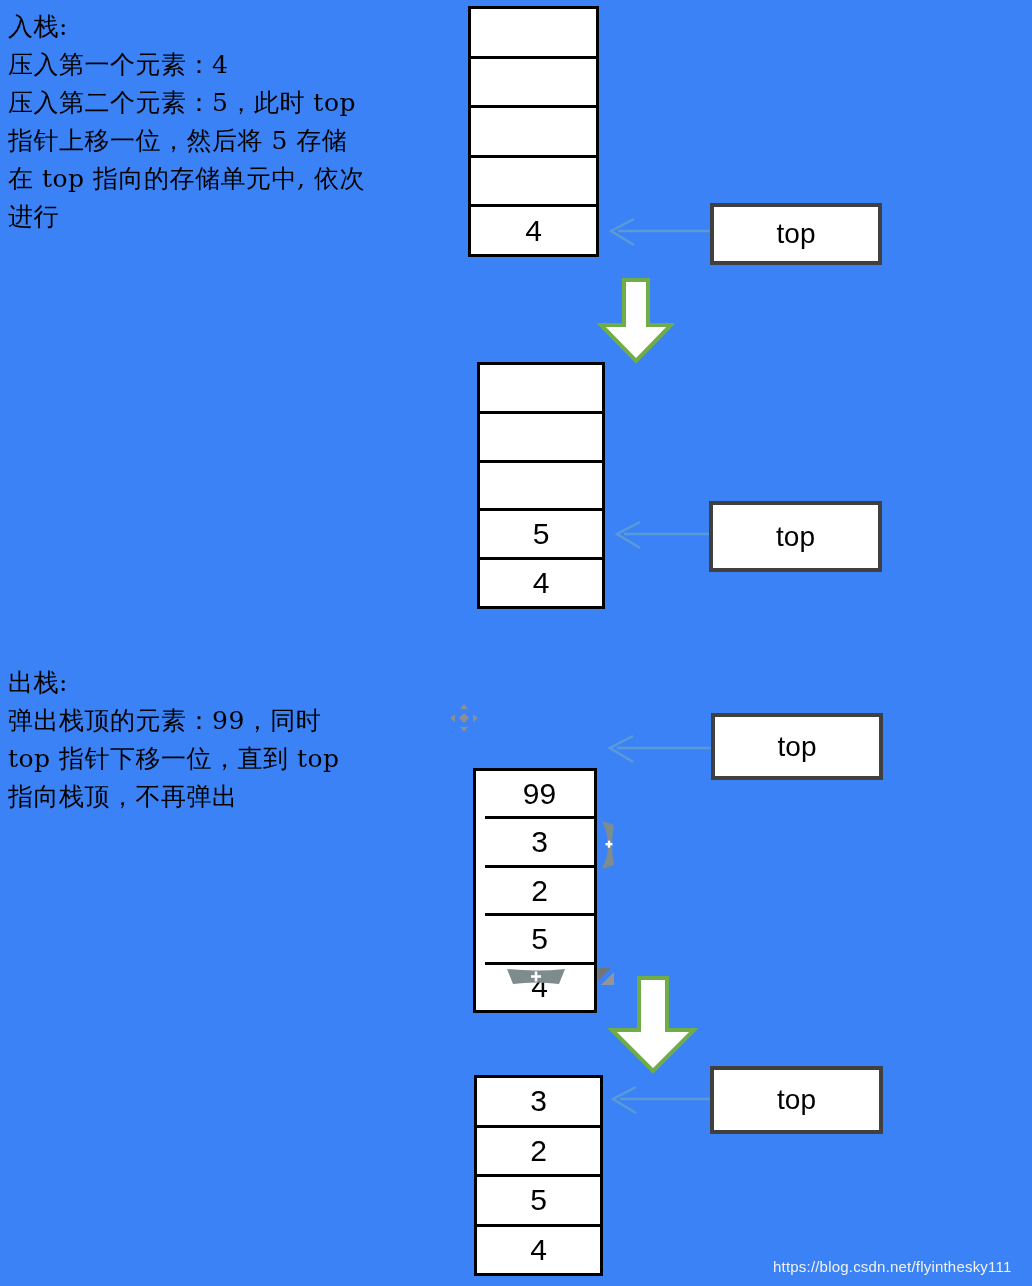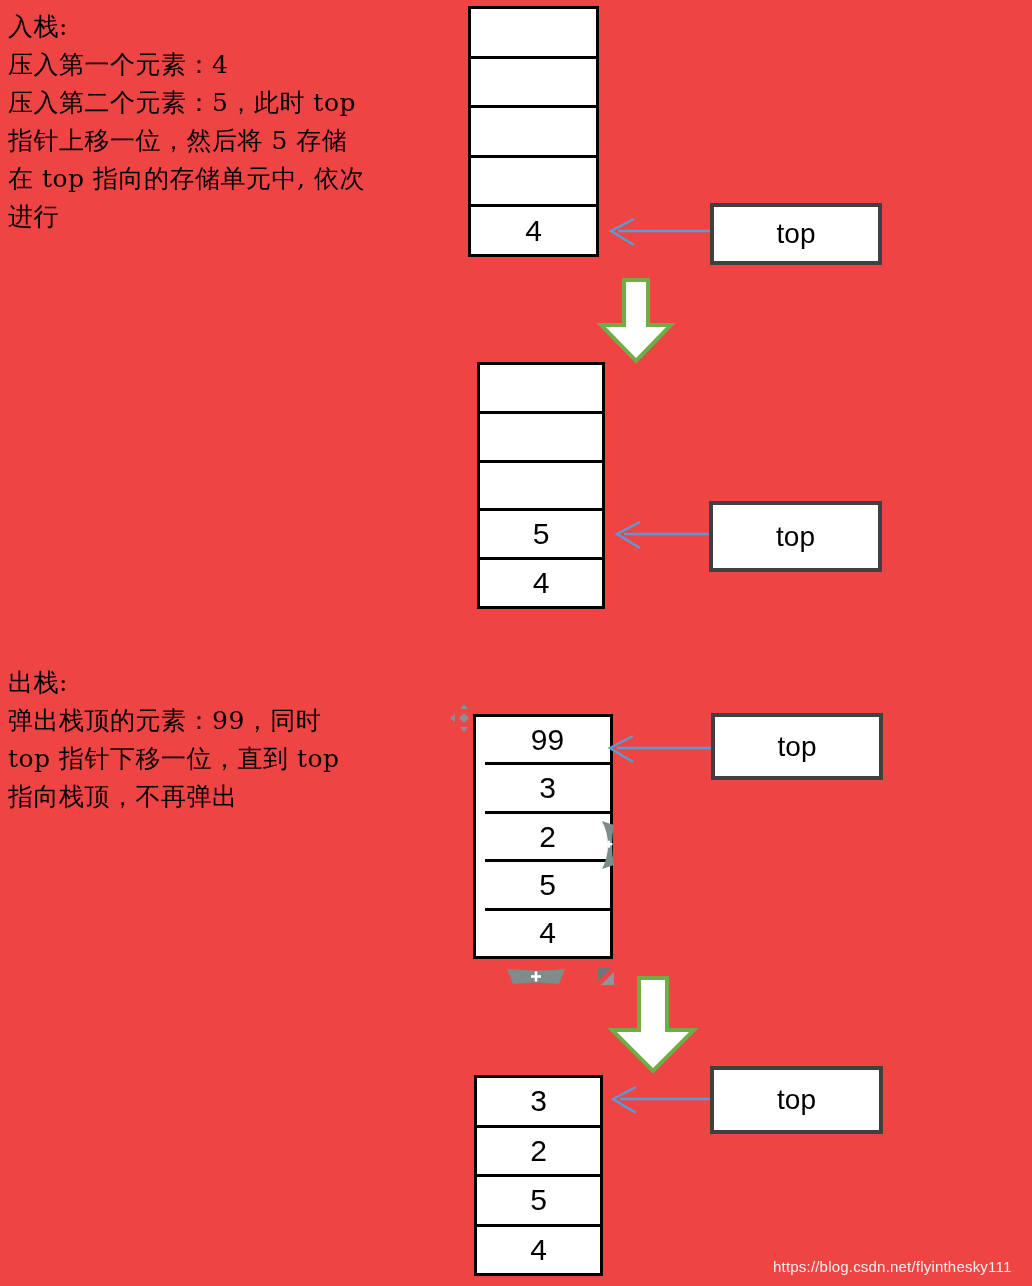--- a/index.html
+++ b/index.html
@@ -7,21 +7,21 @@
     padding: 0;
     background: #ffffff;
   }
   body {
     font-family: "Liberation Sans", "DejaVu Sans", sans-serif;
   }
   #canvas {
     position: relative;
     width: 1032px;
     height: 1286px;
-    background: #ef4444;
+    background: #3b82f6;
     overflow: hidden;
   }
 
   
   .note {
     position: absolute;
     font-family: "DejaVu Serif", "Liberation Serif", serif;
     font-size: 25px;
     line-height: 38px;
     color: #000000;
@@ -49,21 +49,21 @@
     justify-content: center;
     font-family: "Liberation Sans", "DejaVu Sans", sans-serif;
     font-size: 30px;
     color: #000000;
     line-height: 1;
   }
   .cell:last-child { border-bottom: none; }
 
   #stack-1 { left: 468px; top: 6px;    width: 131px; height: 251px; }
   #stack-2 { left: 477px; top: 362px;  width: 128px; height: 247px; }
-  #stack-3 { left: 473px; top: 714px;  width: 140px; height: 245px; padding-left: 9px; }
+  #stack-3 { left: 473px; top: 768px;  width: 124px; height: 245px; padding-left: 9px; }
   #stack-4 { left: 474px; top: 1075px; width: 129px; height: 201px; }
 
   
   .top-box {
     position: absolute;
     box-sizing: border-box;
     border: 4px solid #404040;
     background: #ffffff;
     display: flex;
     align-items: center;

